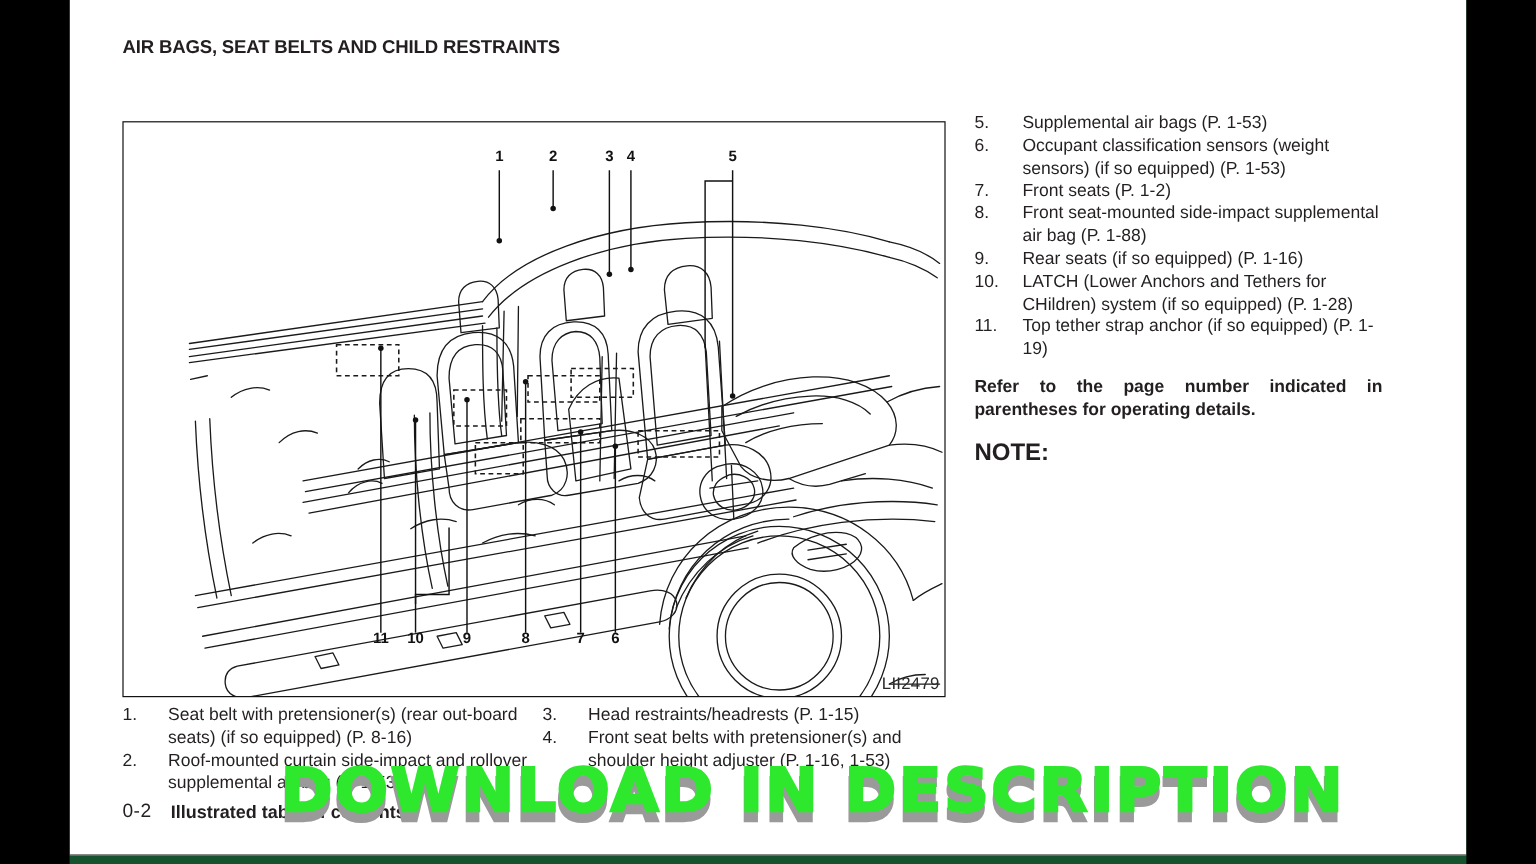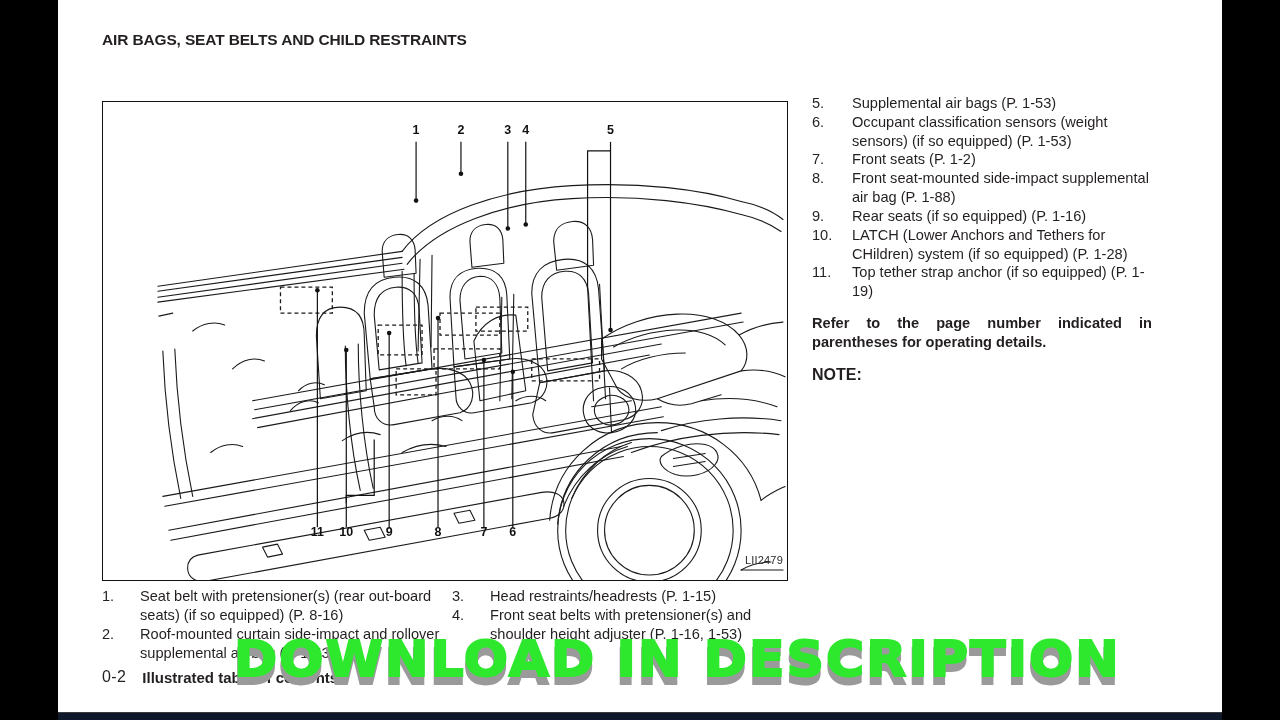--- a/index.html
+++ b/index.html
@@ -6,21 +6,21 @@
   html, body {
     margin: 0; padding: 0;
     width: 1280px; height: 720px;
     background: #000;
     font-family: "Liberation Sans", sans-serif;
     overflow: hidden;
   }
   #viewport {
     position: relative;
     width: 1280px; height: 720px;
-    background: #0f172a;
+    background: #14532d;
   }
   
   .bar {
     position: absolute; top: 0; height: 720px;
     background: #000; z-index: 40;
   }
   .bar.left  { left: 0;  width: 58px; }
   .bar.right { left: 1222px; width: 58px; }
 
   
@@ -51,22 +51,22 @@
     position: absolute;
     left: 44px; top: 101px;
     width: 686px; height: 480px;
     border: 1.4px solid #111;
     background: #fff;
     overflow: hidden;
   }
   #figure-svg { display: block; width: 100%; height: 100%; }
   #figure-id {
     position: absolute;
-    right: 4px; bottom: 14px;
-    font-size: 11px;
+    right: 4px; bottom: 3px;
+    font-size: 14px;
     color: #2a2a2a;
     letter-spacing: 0.2px;
   }
 
   
   #right-col {
     position: absolute;
     left: 754px; top: 94px;
     width: 340px;
     color: #231f20;
@@ -87,21 +87,21 @@
   .bold-para {
     font-weight: bold;
     font-size: 14.6px;
     line-height: 1.30;
     margin-top: 13px;
     text-align: justify;
   }
   .bold-para.tight { text-align: left; }
   .note-head {
     font-weight: bold;
-    font-size: 16px;
+    font-size: 20px;
     margin-top: 14px;
   }
 
   
   #bottom-lists {
     position: absolute;
     left: 44px; top: 587px;
     width: 700px;
     display: flex;
     color: #231f20;

